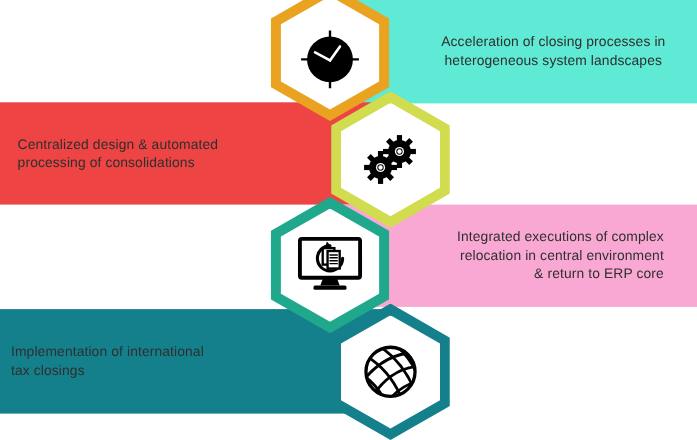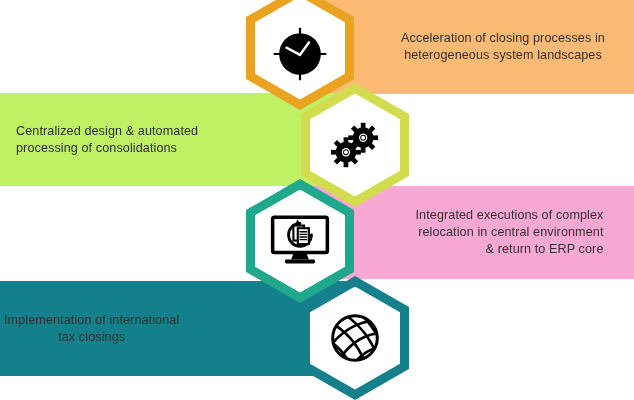--- a/index.html
+++ b/index.html
@@ -20,26 +20,26 @@
 
   
   .band {
     position: absolute;
     display: flex;
     align-items: center;
     box-sizing: border-box;
   }
   .band-1 { 
     left: 296px; top: 0px; width: 338px; height: 94px;
-    background: #fdba74;
+    background: #5eead4;
     justify-content: center;
   }
   .band-2 { 
     left: 0px; top: 93px; width: 352px; height: 93px;
-    background: #bef264;
+    background: #ef4444;
     justify-content: flex-start;
   }
   .band-3 { 
     left: 296px; top: 186px; width: 338px; height: 93px;
     background: #f9a8d4;
     justify-content: center;
   }
   .band-4 { 
     left: 0px; top: 281px; width: 352px; height: 95px;
     background: #14808C;
@@ -49,21 +49,21 @@
   .band-text {
     font-size: 12.6px;
     line-height: 17px;
     color: #2f2f2f;
     white-space: pre-line;
     letter-spacing: 0.1px;
   }
   .band-1 .band-text { text-align: center; padding-left: 82px; padding-right: 6px; }
   .band-2 .band-text { text-align: left;   padding-left: 16px; }
   .band-3 .band-text { text-align: right;  padding-left: 96px; padding-right: 7px; }
-  .band-4 .band-text { text-align: center;   padding-left: 4px; }
+  .band-4 .band-text { text-align: left;   padding-left: 10px; }
 
   
   .hex {
     position: absolute;
     width: 108px;
     height: 124px;
     -webkit-clip-path: polygon(50% 0%, 100% 25%, 100% 75%, 50% 100%, 0% 75%, 0% 25%);
     clip-path: polygon(50% 0%, 100% 25%, 100% 75%, 50% 100%, 0% 75%, 0% 25%);
     display: flex;
     align-items: center;

